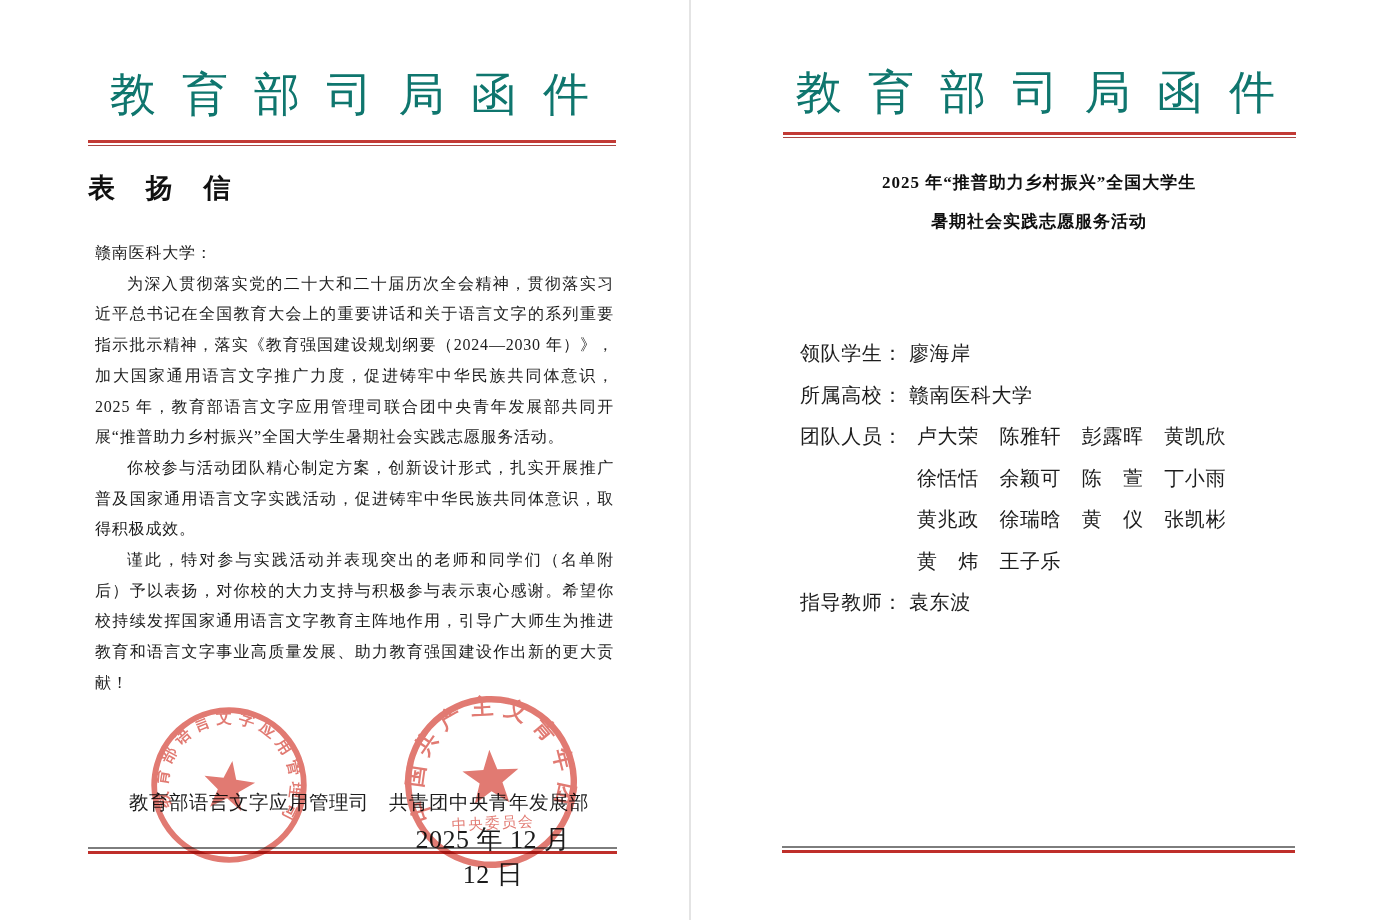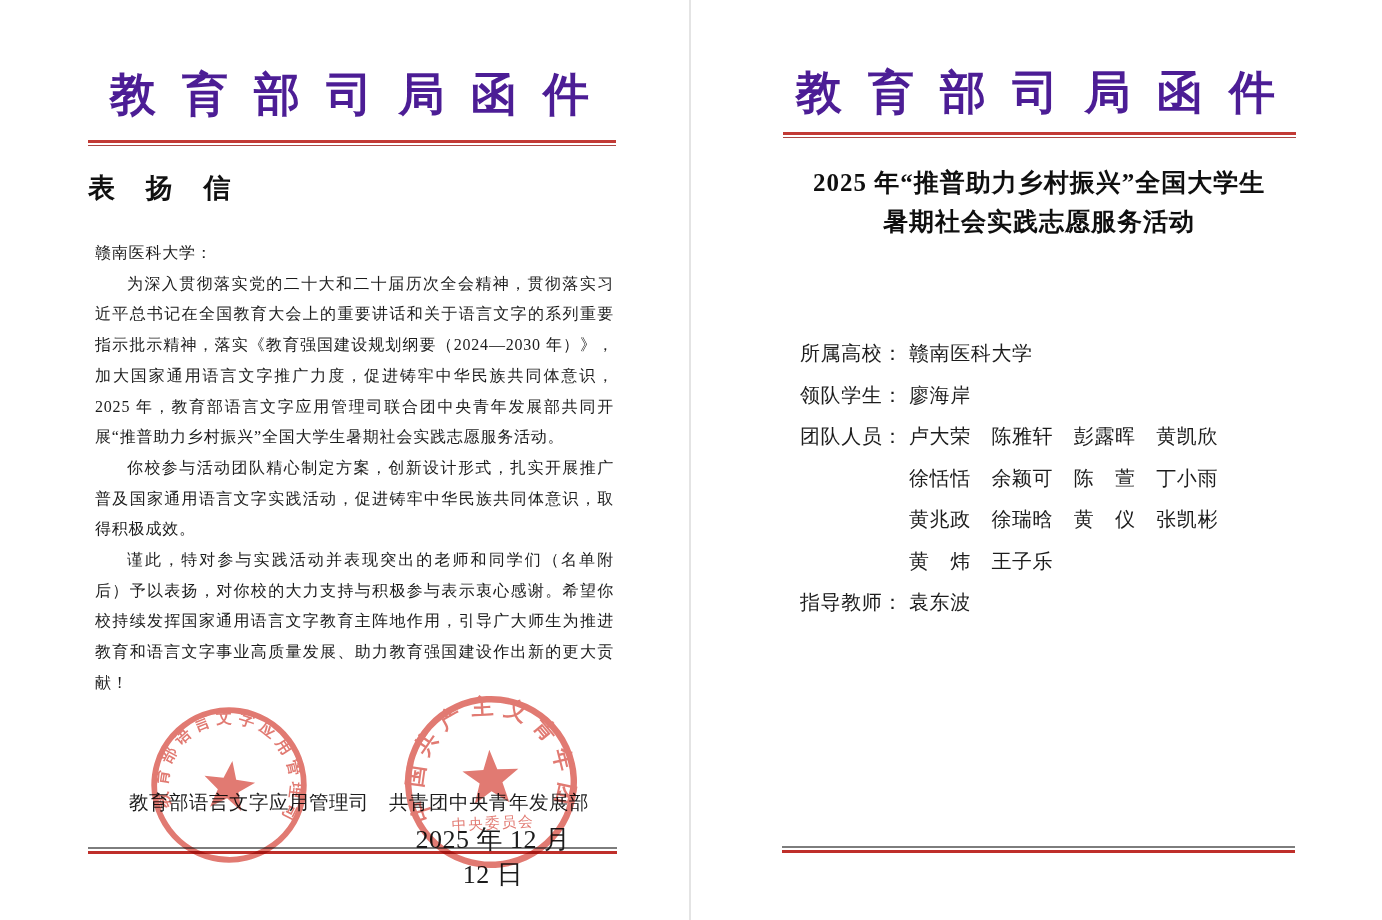--- a/index.html
+++ b/index.html
@@ -6,22 +6,22 @@
   .sheet{
     position:relative;width:1382px;height:920px;overflow:hidden;
     background:#ffffff;
     font-family:"Liberation Serif","DejaVu Serif",serif;
     color:#1c1c1c;
   }
   .page-divider{position:absolute;top:0;left:689px;width:2px;height:920px;background:#e4e4e4;}
 
   
   .letterhead{
-    position:absolute;text-align:center;font-weight:bold;
-    font-size:46px;color:#4c1d95;letter-spacing:0.16em;white-space:nowrap;
+    position:absolute;text-align:center;font-weight:normal;
+    font-size:46px;color:#0f766e;letter-spacing:0.16em;white-space:nowrap;
   }
   .lp-letterhead{top:64px;left:88px;width:530px;}
   .rp-letterhead{top:62px;left:783px;width:512px;}
 
   
   .rule-top .r1{height:3px;background:#c23a35;}
   .rule-top .r2{height:1px;background:#a94744;margin-top:2px;}
   .rule-bottom .r1{height:1.5px;background:#7d7d7d;}
   .rule-bottom .r2{height:3.5px;background:#bf2f2a;margin-top:2px;}
   .lp-rule{position:absolute;top:140px;left:88px;width:528px;}
@@ -49,27 +49,27 @@
 
   
   .seal{position:absolute;z-index:3;opacity:0.78;mix-blend-mode:multiply;pointer-events:none;}
   .seal svg{display:block;}
   .seal-1{top:701px;left:145px;width:168px;height:168px;transform:rotate(8deg);}
   .seal-2{top:690px;left:399px;width:184px;height:184px;transform:rotate(-3deg);}
 
   
   .rp-title{
     position:absolute;top:164px;left:758px;width:562px;text-align:center;
-    font-size:25px;font-weight:bold;line-height:38.5px;color:#0f0f0f;letter-spacing:1px;
+    font-size:17px;font-weight:bold;line-height:38.5px;color:#0f0f0f;letter-spacing:1px;
   }
   .rp-fields{position:absolute;top:333px;left:800px;width:500px;font-size:20px;letter-spacing:0.6px;}
   .rp-row{display:flex;line-height:41.5px;}
   .rp-row .label{flex:none;white-space:nowrap;}
   .rp-row .value{white-space:nowrap;margin-left:6px;}
-  .member-lines div{white-space:nowrap;margin-left:6px;}
+  .member-lines div{white-space:nowrap;margin-left:14px;}
 </style>
 </head>
 <body>
 
 <div class="sheet">
 
   <div>
     <div class="letterhead lp-letterhead">教 育 部 司 局 函 件</div>
 
     <div class="lp-rule rule-top">
@@ -129,26 +129,26 @@
       <div class="r2"></div>
     </div>
 
     <div class="rp-title">
       <div>2025 年“推普助力乡村振兴”全国大学生</div>
       <div>暑期社会实践志愿服务活动</div>
     </div>
 
     <div class="rp-fields">
       <div class="rp-row">
+        <span class="label">领队学生：</span>
+        <span class="value">廖海岸</span>
+      </div>
+      <div class="rp-row">
         <span class="label">所属高校：</span>
         <span class="value">赣南医科大学</span>
-      </div>
-      <div class="rp-row">
-        <span class="label">领队学生：</span>
-        <span class="value">廖海岸</span>
       </div>
       <div class="rp-row">
         <span class="label">团队人员：</span>
         <div class="member-lines">
           <div>卢大荣　陈雅轩　彭露晖　黄凯欣</div>
           <div>徐恬恬　余颖可　陈　萱　丁小雨</div>
           <div>黄兆政　徐瑞晗　黄　仪　张凯彬</div>
           <div>黄　炜　王子乐</div>
         </div>
       </div>

